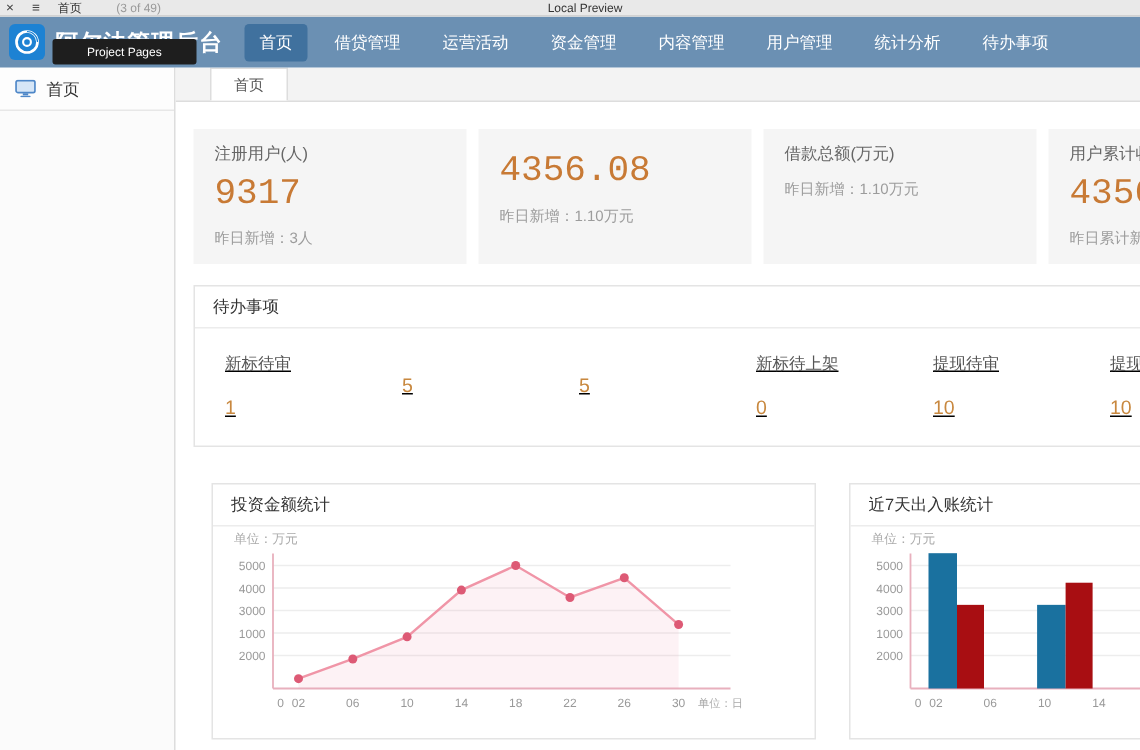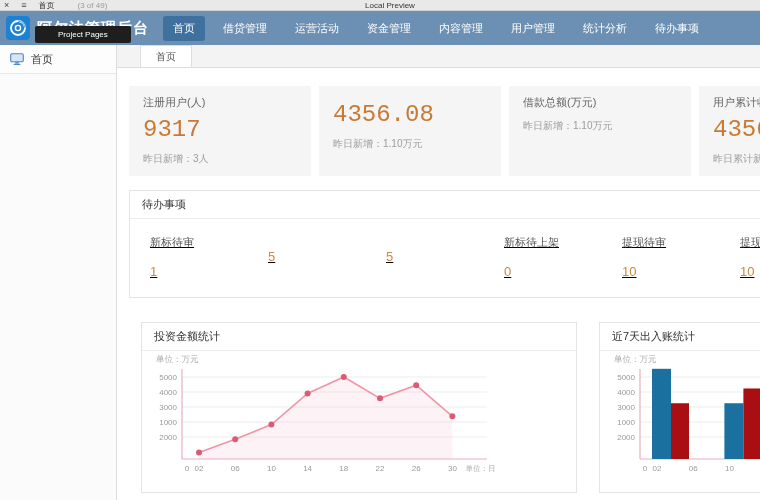--- a/index.html
+++ b/index.html
@@ -51,21 +51,21 @@
   .panel { background:#fff; border:1px solid #e4e4e4; margin-left:12px; }
   .panel-header { padding:6px 12px; font-size:11px; color:#333; border-bottom:1px solid #ececec; }
   .todo-panel { width:752px; margin-top:14px; }
   .todo-items { display:flex; padding:16px 0 18px 20px; }
   .todo-item { width:118px; flex:none;text-decoration:underline; }
   .todo-label { font-size:11px; color:#555; white-space:nowrap; }
   .todo-value { font-size:13px; color:#c8883f; margin-top:14px; }
 
   
   .charts-row { display:flex; gap:10px; margin:24px 0 0 12px; width:1000px; }
-  .chart-panel { width:436px; flex:none; }
+  .chart-panel { width:403px; flex:none; }
   .chart-panel svg { display:block; }
   svg text { font-family:"Liberation Sans", sans-serif; }
 </style>
 </head>
 <body>
 
 <div class="titlebar">
   <span class="tb-close">×</span>
   <span class="tb-menu">≡</span>
   <span class="tb-tab">首页</span>

